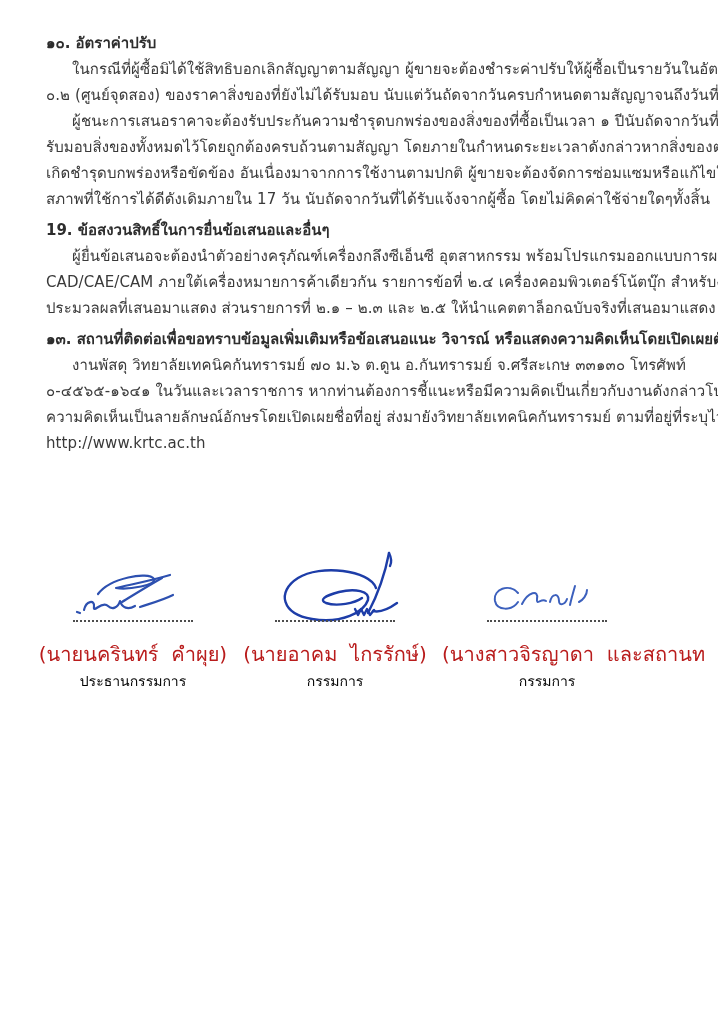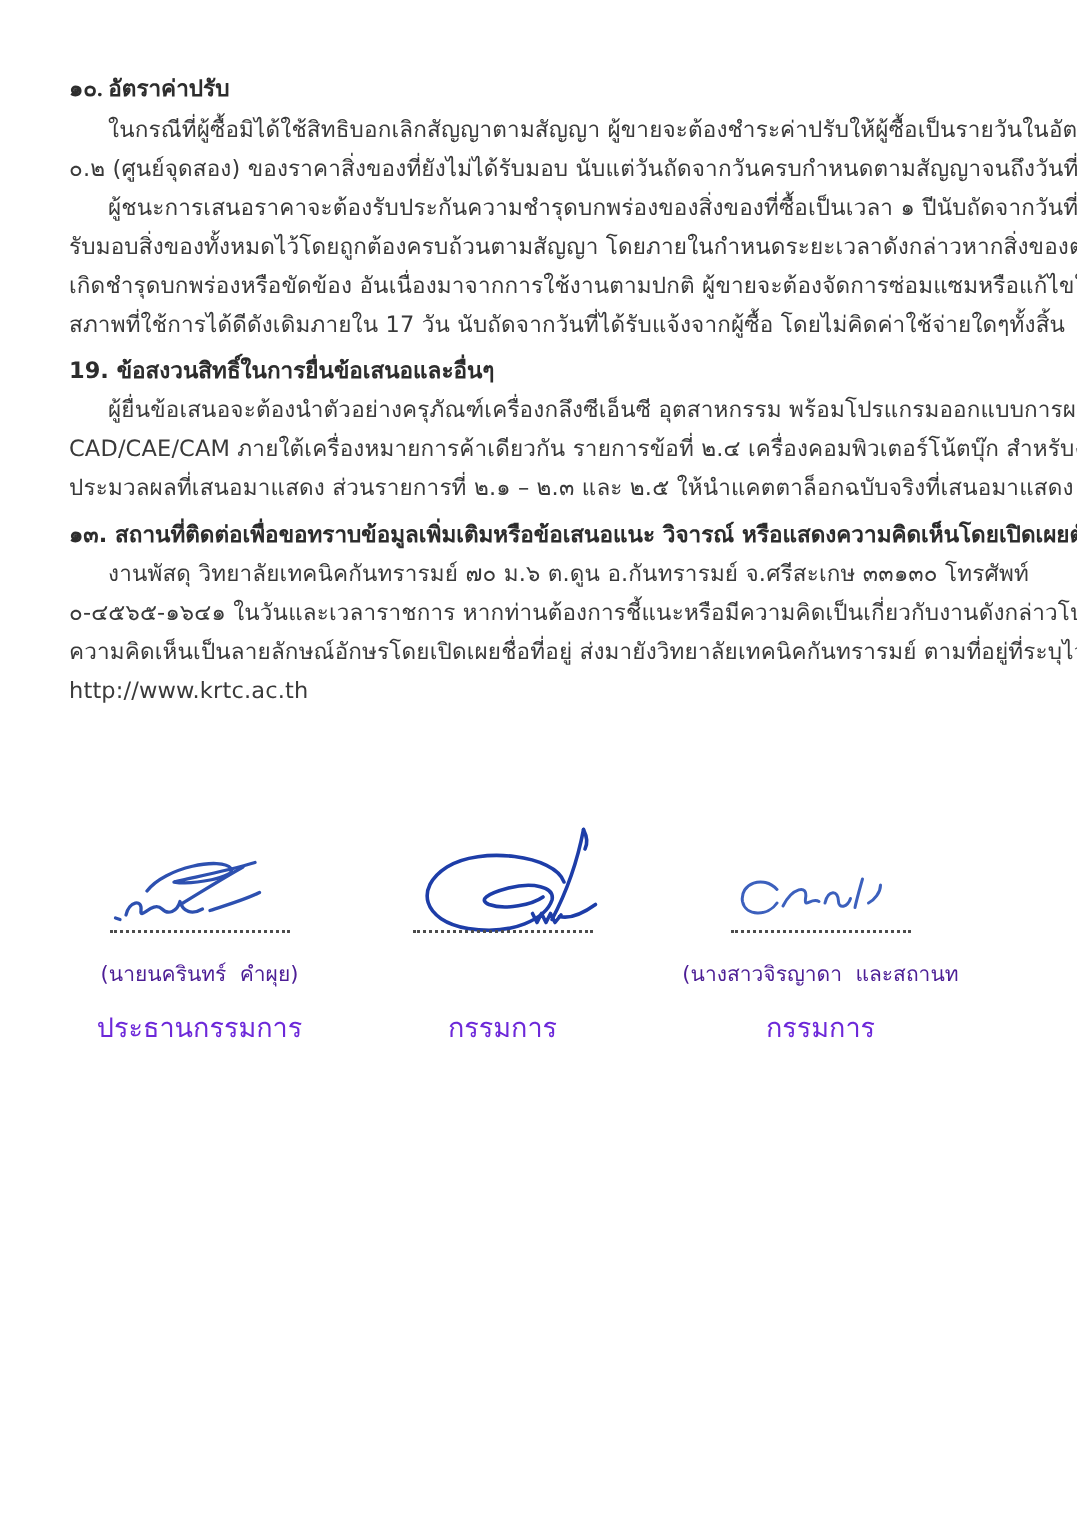--- a/index.html
+++ b/index.html
@@ -27,21 +27,21 @@
     letter-spacing: 0.1px;
   }
   .doc-heading {
     font-size: 15px;
     line-height: 26px;
     font-weight: 700;
     color: #2d2d2d;
     white-space: nowrap;
     margin-top: 5px;
   }
-  .doc-heading.first { margin-top: 17px; font-family: Liberation Serif, serif; }
+  .doc-heading.first { margin-top: 0; }
   .indent { padding-left: 26px; }
   .signatures {
     position: absolute;
     top: 556px;
     left: 0;
     width: 718px;
     height: 200px;
   }
   .sig-col {
     position: absolute;
@@ -67,30 +67,30 @@
     left: 50%;
     transform: translateX(-50%);
     width: 120px;
     height: 12px;
     border-bottom: 2px dotted #4d4d4d;
   }
   .sig-name {
     position: absolute;
     top: 82px;
     width: 100%;
-    font-size: 14px;
-    color: #4c1d95;
+    font-size: 20px;
+    color: #b91c1c;
     white-space: pre;
   }
   .sig-title {
     position: absolute;
     top: 114px;
     width: 100%;
-    font-size: 18px;
-    color: #6d28d9;
+    font-size: 14px;
+    color: #000000;
     white-space: pre;
   }
 </style>
 </head>
 <body>
 
 <div class="page">
   <div class="content">
 
     <div class="doc-heading first">๑๐. อัตราค่าปรับ</div>
@@ -136,20 +136,21 @@
       <svg class="sig-art sig-art-2" width="150" height="92" viewBox="0 0 150 92">
         <g fill="none" stroke-width="2.4" stroke-linecap="round" stroke-linejoin="round" stroke="#1d3da8">
           <path d="M 116 40 C 110 22, 60 16, 38 30 C 16 44, 22 66, 52 71 C 82 76, 104 64, 108 52 C 110 43, 95 40, 79 44 C 64 48, 59 52, 66 55 C 77 59, 95 55, 102 50"></path>
           <path d="M 129 5 C 125 26, 117 48, 108 65"></path>
           <path d="M 129 5 C 131 9, 132 14, 130 18"></path>
           <path d="M 95 61 l 3 6 l 3 -6 l 3 6 l 3 -6 l 3 6 l 4 -5"></path>
           <path d="M 113 63 C 121 65, 130 60, 137 55"></path>
         </g>
       </svg>
       <div class="dotline"></div>
+      <div class="sig-name">(นายอาคม  ไกรรักษ์)</div>
       <div class="sig-title">กรรมการ</div>
     </div>
 
     <div class="sig-col sig-col-3">
       <svg class="sig-art sig-art-3" width="130" height="48" viewBox="0 0 130 48">
         <g fill="none" stroke-width="2" stroke-linecap="round" stroke-linejoin="round" stroke="#3c60bd">
           <path d="M 36 17 C 27 7, 11 13, 13 25 C 15 35, 30 35, 36 26"></path>
           <path d="M 40 28 C 46 16, 57 13, 55 23 C 54 30, 59 22, 64 25"></path>
           <path d="M 68 26 c 2 -9 9 -9 9 -1 c 0 5 6 4 8 -2"></path>
           <path d="M 93 10 C 91 17, 89 24, 88 29"></path>

